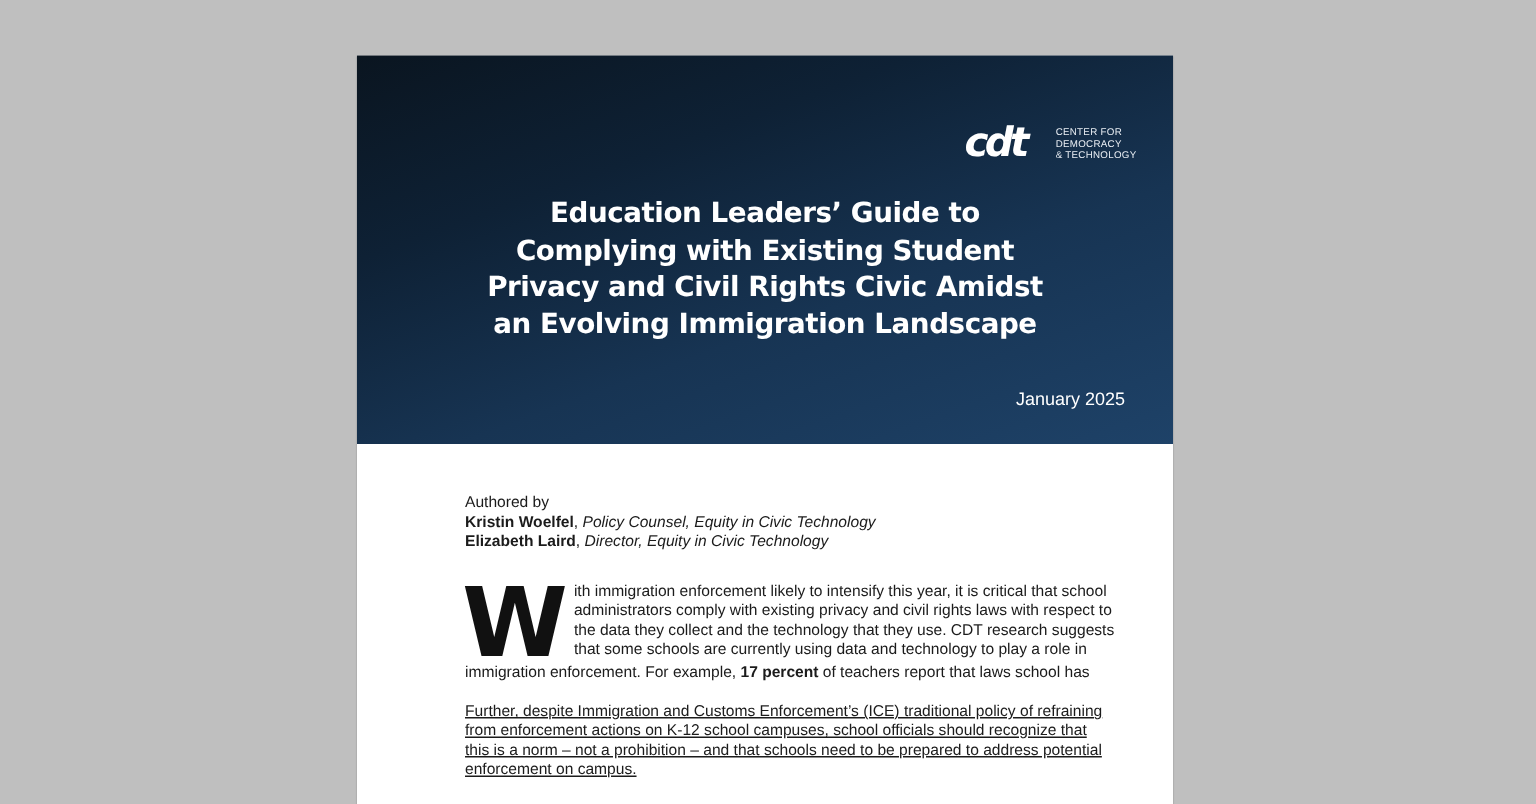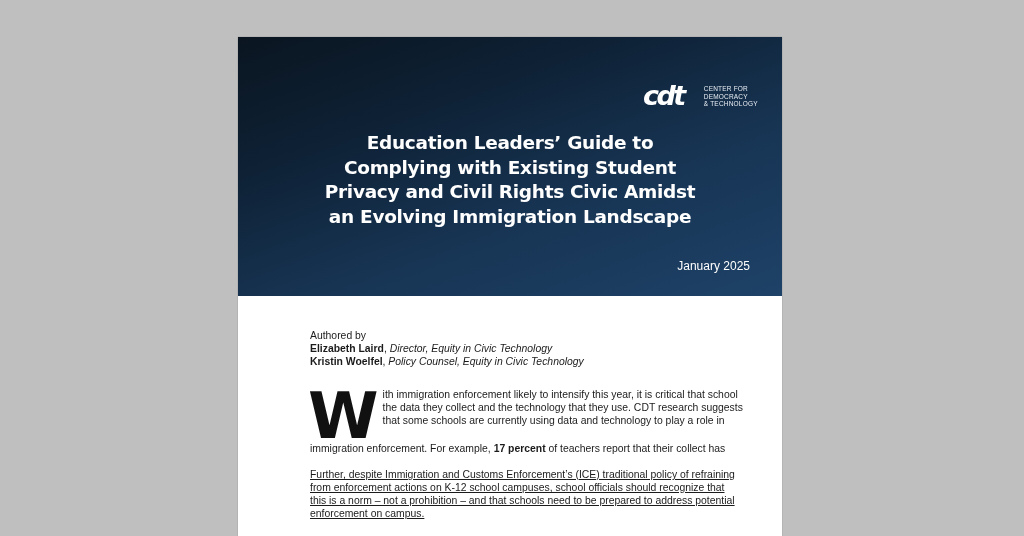--- a/index.html
+++ b/index.html
@@ -82,32 +82,33 @@
       <div>Complying with Existing Student</div>
       <div>Privacy and Civil Rights Civic Amidst</div>
       <div>an Evolving Immigration Landscape</div>
     </div>
     <div class="date">January 2025</div>
   </div>
 
   <div class="content">
     <p class="authored-label">Authored by</p>
     <p class="author">
-      <b>Elizabeth Laird</b>, <i>Director, Equity in Civic Technology</i>
+      <b>Kristin Woelfel</b>, <i>Policy Counsel, Equity in Civic Technology</i>
     </p>
     <p class="author">
-      <b>Kristin Woelfel</b>, <i>Policy Counsel, Equity in Civic Technology</i>
+      <b>Elizabeth Laird</b>, <i>Director, Equity in Civic Technology</i>
     </p>
 
     <div class="para para1">
       <span class="dropcap">W</span>
       <span class="line">ith immigration enforcement likely to intensify this year, it is critical that school</span>
+      <span class="line">administrators comply with existing privacy and civil rights laws with respect to</span>
       <span class="line">the data they collect and the technology that they use. CDT research suggests</span>
       <span class="line">that some schools are currently using data and technology to play a role in</span>
-      <span class="line" style="clear:both;"><span>immigration enforcement. For example, </span><b>17 percent</b><span> of teachers report that their collect has</span></span>
+      <span class="line" style="clear:both;"><span>immigration enforcement. For example, </span><b>17 percent</b><span> of teachers report that laws school has</span></span>
     </div>
 
     <div class="para para2">
       <span class="line">Further, despite Immigration and Customs Enforcement’s (ICE) traditional policy of refraining</span>
       <span class="line">from enforcement actions on K-12 school campuses, school officials should recognize that</span>
       <span class="line">this is a norm – not a prohibition – and that schools need to be prepared to address potential</span>
       <span class="line">enforcement on campus.</span>
     </div>
   </div>
 </div>

